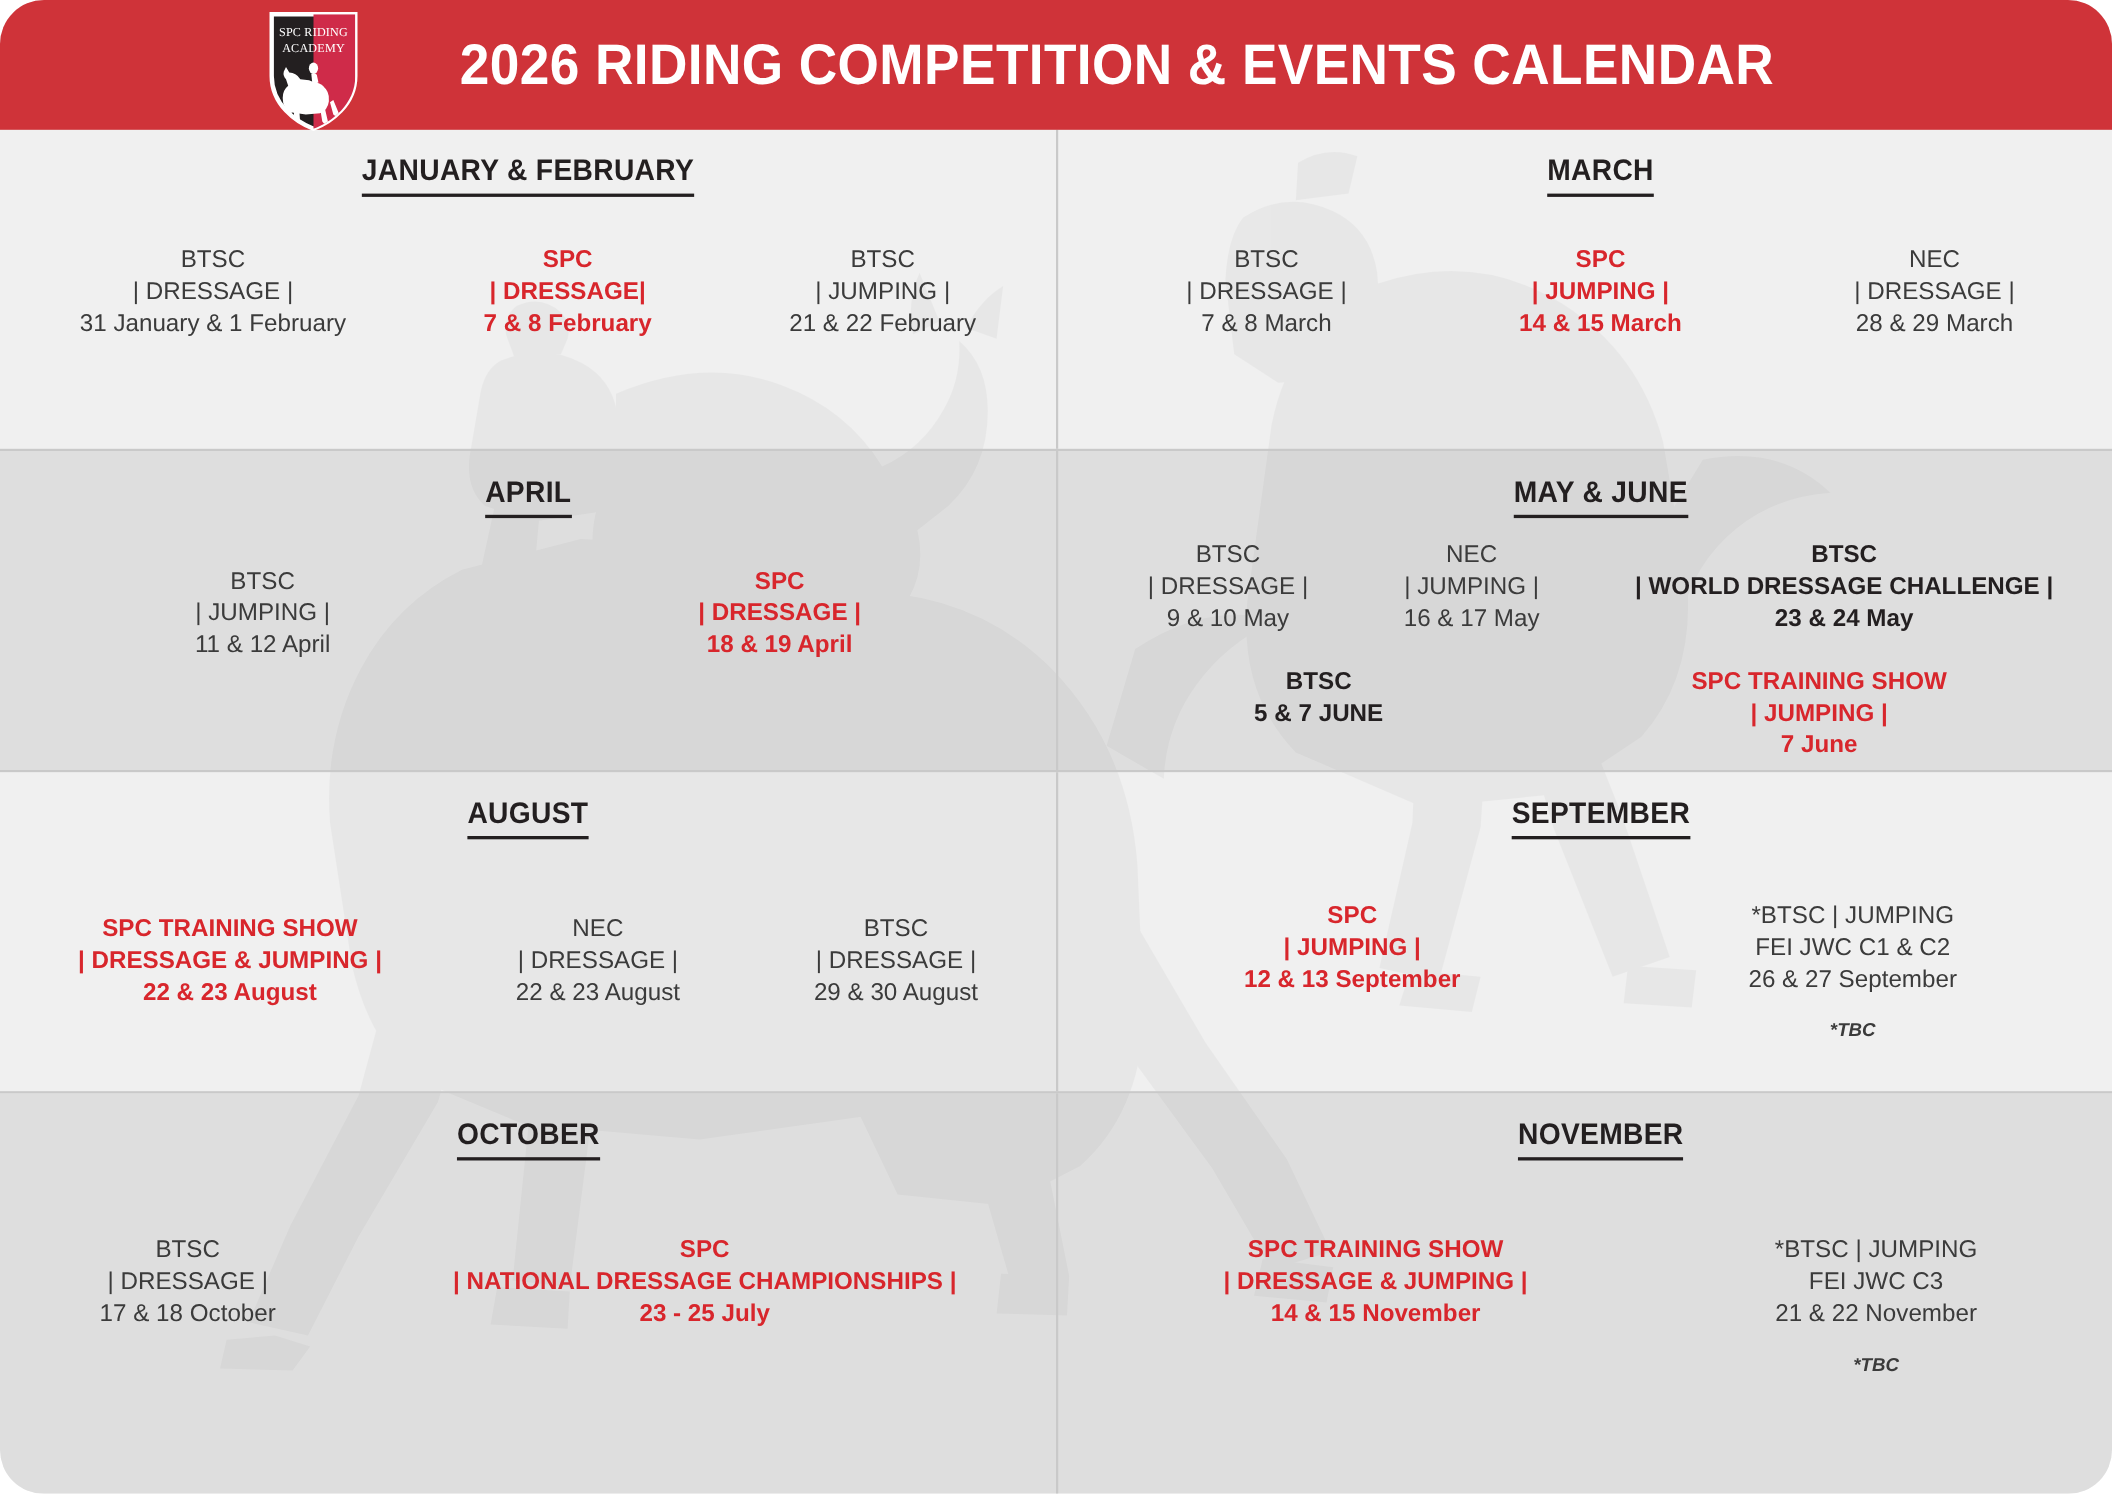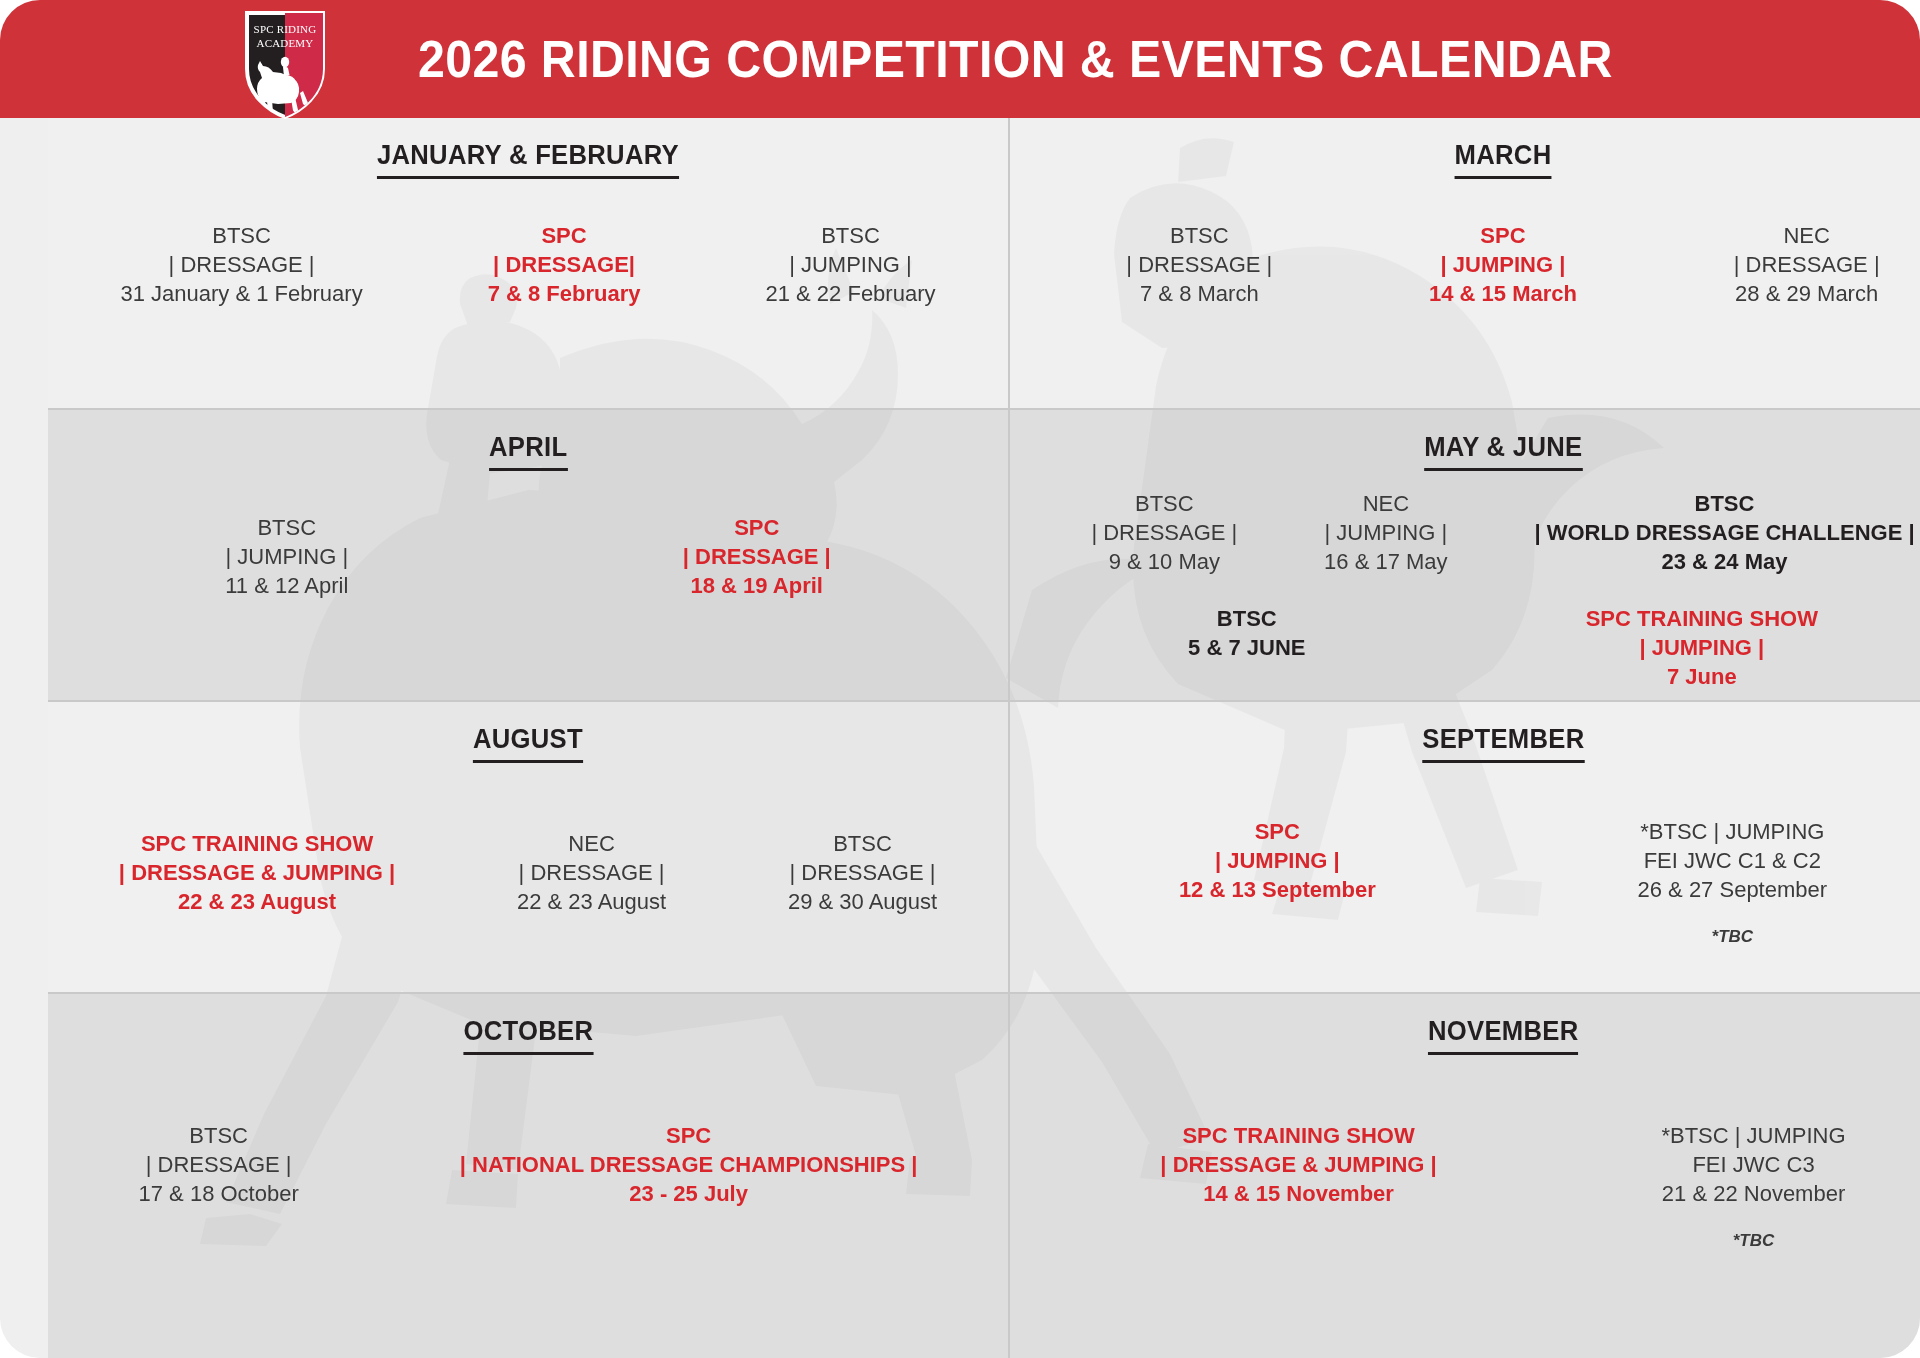--- a/index.html
+++ b/index.html
@@ -79,21 +79,20 @@
     top: -120px;
     width: 1920px;
     height: 1360px;
     z-index: 1;
     pointer-events: none;
     opacity: 1;
   }
   .rows {
     position: relative;
     z-index: 2;
-    margin-left: 48px;
   }
   .row {
     display: flex;
     width: 1920px;
     box-sizing: border-box;
     border-bottom: 2px solid #c9c9c9;
   }
   .row:last-child { border-bottom: none; }
   .row-light { background: rgba(240,240,240,0.55); }
   .row-dark  { background: rgba(212,212,212,0.62); }

